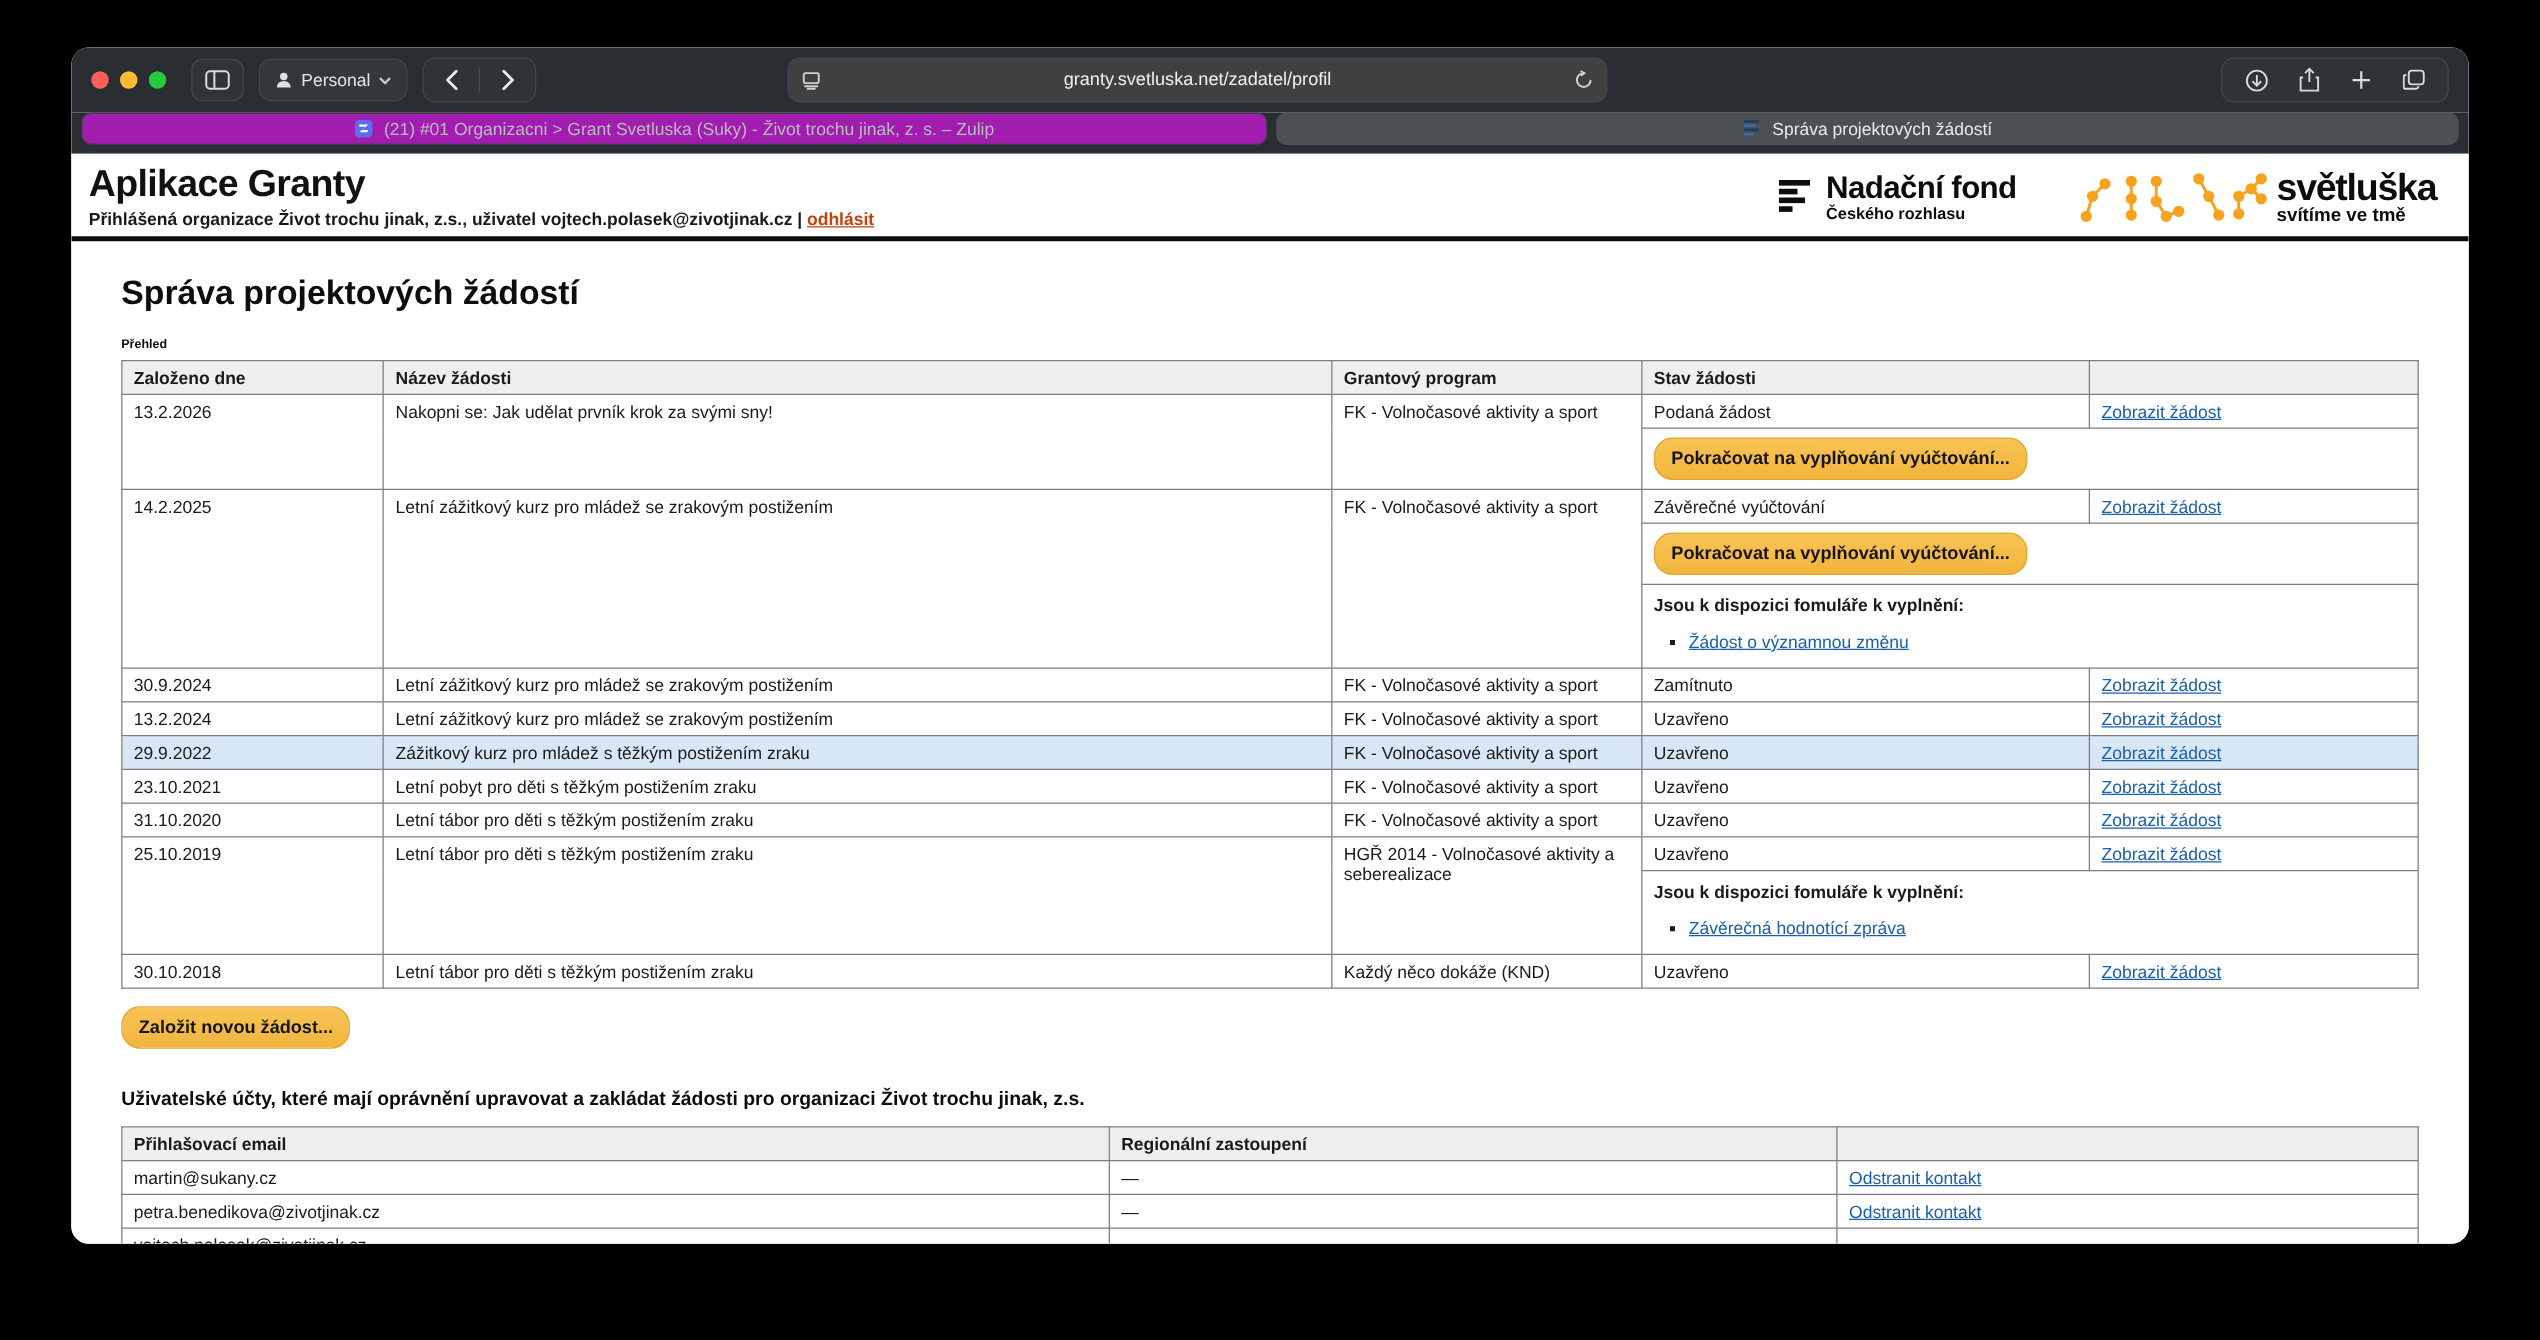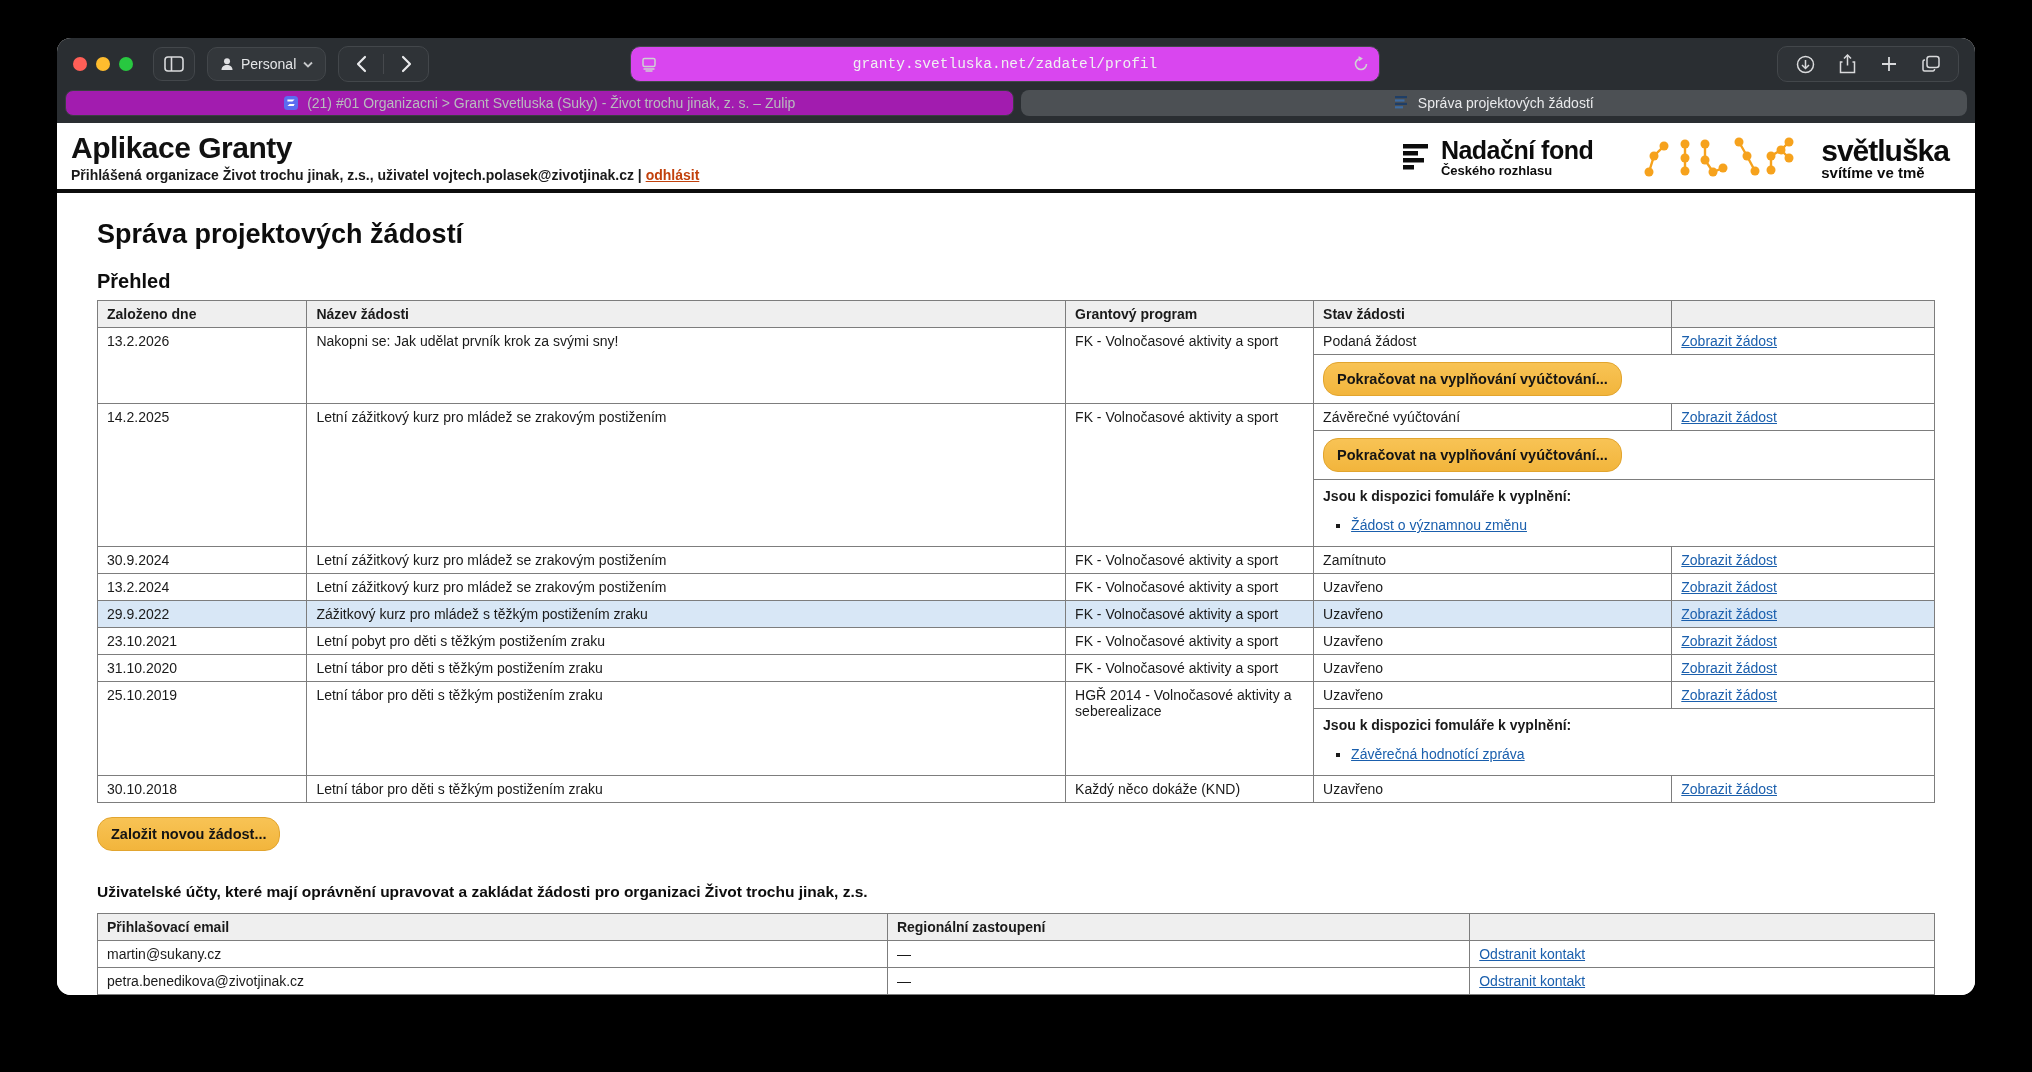--- a/index.html
+++ b/index.html
@@ -16,22 +16,22 @@
   .light { width:14px; height:14px; border-radius:50%; }
   .light.red { background:#ff5f57; } .light.yellow { background:#febc2e; } .light.green { background:#28c840; }
   .tbtn { display:flex; align-items:center; justify-content:center; height:34px; border-radius:9px;
           color:#d9dadc; background:transparent; }
   .boxbtn { width:42px; border:1px solid #43474b; background:#2f3337; margin-right:12px; }
   .pill { background:#33373b; border:1px solid #43474b; border-radius:10px; display:flex; align-items:center;
           height:34px; padding:0 12px; gap:7px; color:#e4e5e7; font-size:14px; margin-right:12px; }
   .navgroup { display:flex; align-items:center; background:#2f3337; border:1px solid #43474b; border-radius:10px; height:36px; }
   .navgroup .nav { width:44px; height:100%; display:flex; align-items:center; justify-content:center; color:#e8e9eb; }
   .navdiv { width:1px; height:20px; background:#46494d; }
-  .urlbar { position:absolute; left:573px; top:8px; width:750px; height:36px; background:#d946ef;
-            border:1px solid #43474b; border-radius:10px; display:flex; align-items:center; padding:0 10px;font-family:Liberation Mono, monospace; }
+  .urlbar { position:absolute; left:573px; top:8px; width:656px; height:36px; background:#404040;
+            border:1px solid #43474b; border-radius:10px; display:flex; align-items:center; padding:0 10px; }
   .urlbar .url { flex:1; text-align:center; color:#f0f1f2; font-size:14.5px; }
   .rightgroup { position:absolute; right:16px; top:8px; height:36px; border:1px solid #43474b; background:#2f3337;
                 border-radius:10px; display:flex; align-items:center; padding:0 6px; }
   .rightgroup .tbtn { width:42px; }
   .icon svg { display:block; }
 
   
   .tabstrip { height:33px; background:#2a2e32; display:flex; gap:7px; padding:0 8px 7px 8px; }
   .tab { flex:1; border-radius:8px; display:flex; align-items:center; justify-content:center; gap:8px;
          font-size:14px; overflow:hidden; white-space:nowrap; }
@@ -43,28 +43,28 @@
   .content { height:872px; background:#fff; overflow:hidden; }
   .site-header { display:flex; justify-content:space-between; align-items:center;
                  padding:8px 20px 6px 14px; border-bottom:4px solid #0d0d0d; }
   .app-title { font-size:30px; font-weight:700; color:#111; letter-spacing:-0.5px; }
   .app-sub { font-size:14px; font-weight:700; color:#1a1a1a; margin-top:2px; }
   .app-sub a { color:#c2410c; }
   .logos { display:flex; align-items:center; gap:48px; padding-right:6px; }
   .nf { display:flex; align-items:center; gap:10px; }
   .nf-text .l1 { font-size:25px; font-weight:700; color:#0c0c0c; letter-spacing:-0.5px; }
   .nf-text .l2 { font-size:13px; font-weight:700; color:#0c0c0c; margin-top:-2px; }
-  .sv { display:flex; align-items:flex-start; gap:20px; }
+  .sv { display:flex; align-items:center; gap:0; }
   .sv-text .l1 { font-size:30px; font-weight:700; color:#0c0c0c; letter-spacing:-1px; }
   .sv-text .l2 { font-size:15px; font-weight:700; color:#0c0c0c; margin-top:-4px; }
 
   
   .main { padding:26px 40px 0 40px; }
   h1.page-title { font-size:27px; font-weight:700; color:#0d0d0d; margin-bottom:20px; }
-  .sec { font-size:20px; font-weight:700; color:#0d0d0d; margin-bottom:7px; }
+  .sec { font-size:10px; font-weight:700; color:#0d0d0d; margin-bottom:7px; }
   table { border-collapse:collapse; width:100%; table-layout:fixed; }
   th, td { border:1px solid #7d7d7d; padding:5px 9px; font-size:14px; color:#1a1a1a;
            text-align:left; vertical-align:top; word-wrap:break-word; }
   th { background:#efefef; font-weight:700;margin-left:40px; }
   td a, li a { color:#1a5fad; text-decoration:underline; }
   tr.hl td { background:#d8e7f6; }
   td.subrow { padding:7px 9px; }
   td.formsrow { padding:3px 9px 8px 9px; }
   .forms-label { font-weight:700; padding-top:5px; }
   ul.forms { margin:12px 0 4px 12px; padding-left:16px; list-style:square; }

